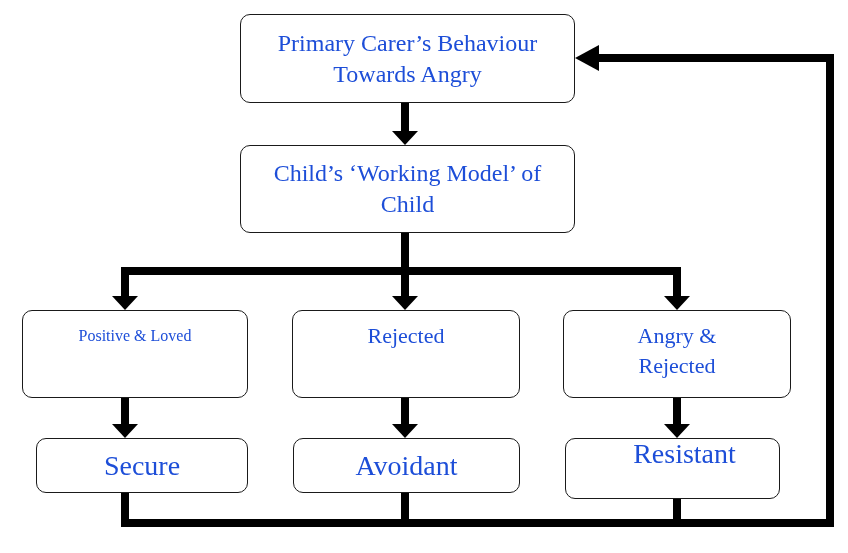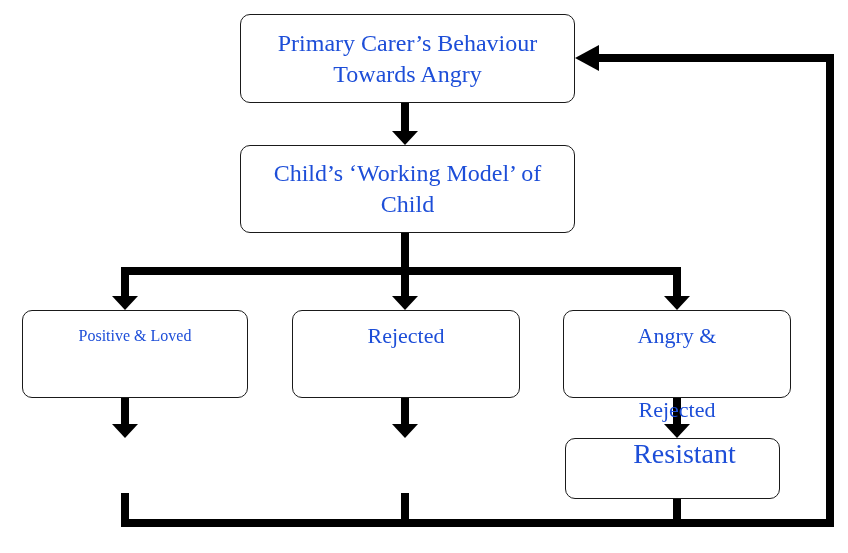--- a/index.html
+++ b/index.html
@@ -21,21 +21,21 @@
     display:flex;
     flex-direction:column;
     align-items:center;
     text-align:center;
   }
   .nline{white-space:nowrap;}
   .n-carer   {left:240px;top:14px; width:335px;height:89px;justify-content:center;font-size:24px;line-height:31px;}
   .n-model   {left:240px;top:145px;width:335px;height:88px;justify-content:center;font-size:24px;line-height:31px;border-radius:10px;}
   .n-positive{left:22px; top:310px;width:226px;height:88px;justify-content:flex-start;padding-top:10px;font-size:16px;line-height:30px;}
   .n-unloved {left:292px;top:310px;width:228px;height:88px;justify-content:flex-start;padding-top:10px;font-size:22px;line-height:30px;}
-  .n-angry   {left:563px;top:310px;width:228px;height:88px;justify-content:flex-start;padding-top:10px;font-size:22px;line-height:30px;gap:44px;}
+  .n-angry   {left:563px;top:310px;width:228px;height:88px;justify-content:flex-start;padding-top:10px;font-size:22px;line-height:30px;}
   .n-secure   {left:36px; top:438px;width:212px;height:55px;justify-content:center;font-size:28px;line-height:30px;}
   .n-avoidant {left:293px;top:438px;width:227px;height:55px;justify-content:center;font-size:28px;line-height:30px;}
   .n-resistant{left:565px;top:438px;width:215px;height:61px;font-size:28px;line-height:30px;padding-left:24px;}
   
   .c{position:absolute;background:#000000;}
   .e-a1      {left:401px;top:103px;width:8px;  height:30px;}  
   .e-stem    {left:401px;top:233px;width:8px;  height:65px;}  
   .e-branch  {left:121px;top:267px;width:560px;height:8px;}   
   .e-dropL   {left:121px;top:269px;width:8px;  height:29px;}
   .e-dropR   {left:673px;top:269px;width:8px;  height:29px;}
@@ -106,19 +106,25 @@
 
   <div class="node n-unloved">
     <div class="nline">Rejected</div>
   </div>
 
   <div class="node n-angry">
     <div class="nline">Angry &amp;</div>
     <div class="nline">Rejected</div>
   </div>
 
+  <div class="node n-secure">
+    <div class="nline">Secure</div>
+  </div>
 
+  <div class="node n-avoidant">
+    <div class="nline">Avoidant</div>
+  </div>
 
   <div class="node n-resistant">
     <div class="nline">Resistant</div>
   </div>
 
 </div>
 
 </body></html>

